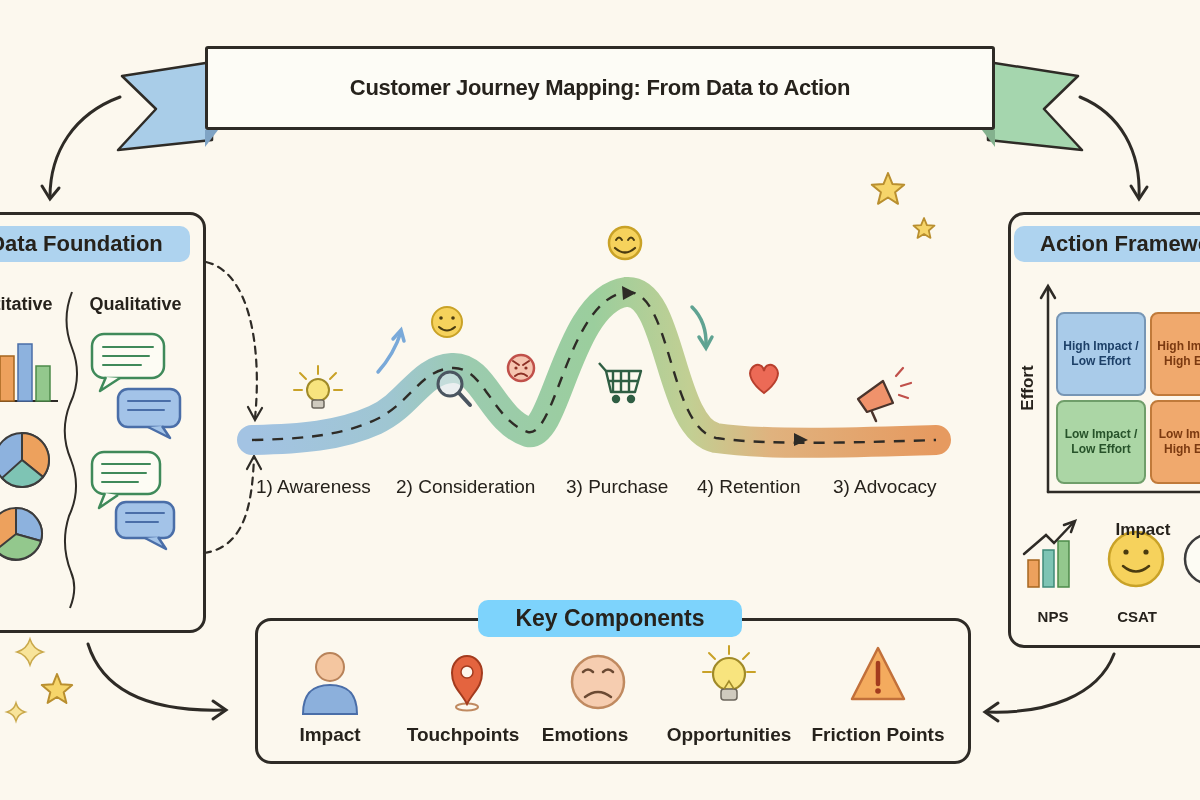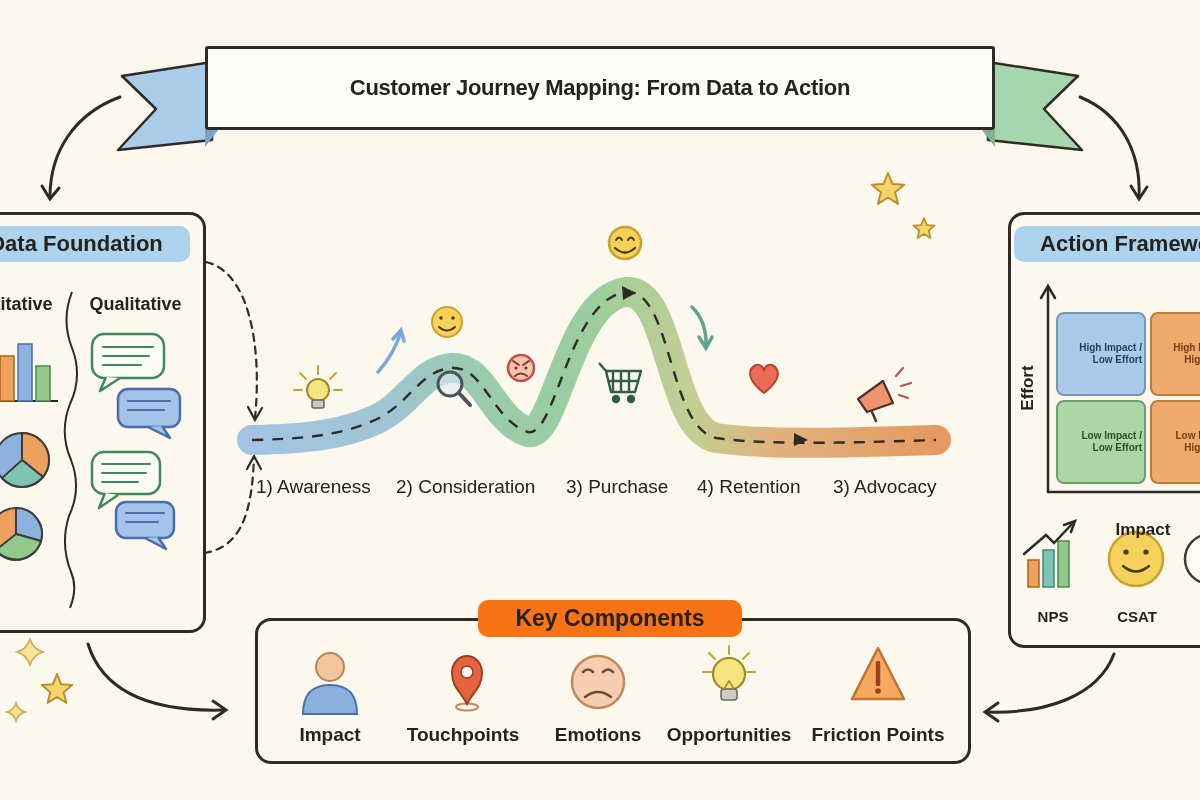--- a/index.html
+++ b/index.html
@@ -9,43 +9,43 @@
   .panel{position:absolute;border:3px solid #2e2b26;border-radius:16px;z-index:3;background:transparent;}
   .df{left:-45px;top:212px;width:245px;height:415px;}
   .af{left:1008px;top:212px;width:250px;height:430px;}
   .kc{left:255px;top:618px;width:710px;height:140px;}
   .banner{position:absolute;left:205px;top:46px;width:790px;height:84px;background:#fdfcf6;
           border:3px solid #2e2b26;z-index:4;display:flex;align-items:center;justify-content:center;
           border-radius:3px;box-sizing:border-box;}
   .banner-text{font-size:22px;font-weight:bold;letter-spacing:-0.3px;white-space:nowrap;}
   .hl{position:absolute;z-index:5;text-align:center;font-weight:bold;border-radius:10px;}
   .hl.blue{background:#aed3ef;}
-  .hl.green{background:#f97316;}
+  .hl.green{background:#7dd3fc;}
   .df-title{left:-38px;top:226px;width:228px;font-size:22px;padding:5px 0;}
   .af-title{left:1014px;top:226px;width:244px;font-size:22px;padding:5px 0;}
   .kc-title{left:478px;top:600px;width:264px;font-size:23px;padding:5px 0;}
   .colhead{position:absolute;top:294px;z-index:4;font-size:18px;font-weight:bold;text-align:center;}
   .quant{left:-62px;width:125px;}
   .qual{left:78px;width:115px;}
   .stage{position:absolute;top:476px;z-index:4;font-size:19px;font-weight:normal;white-space:nowrap;}
   .s1{left:256px}.s2{left:396px}.s3{left:566px}.s4{left:697px}.s5{left:833px}
   .quad{position:absolute;z-index:4;width:90px;height:84px;border-radius:8px;display:flex;
-        align-items:center;justify-content:center;text-align:right;font-size:10px;font-weight:bold;
+        align-items:center;justify-content:center;text-align:center;font-size:12px;font-weight:bold;
         line-height:1.25;padding:2px;box-sizing:border-box;}
   .q-tl{left:1056px;top:312px;background:#a9cbe9;border:2px solid #7796b5;color:#1d4068;}
   .q-tr{left:1150px;top:312px;background:#f0a96d;border:2px solid #c07a3a;color:#7c3a10;}
   .q-bl{left:1056px;top:400px;background:#abd6a5;border:2px solid #6f9e6a;color:#27532a;}
   .q-br{left:1150px;top:400px;background:#f0a96d;border:2px solid #c07a3a;color:#7c3a10;}
   .axis{position:absolute;z-index:4;font-size:17px;font-weight:bold;text-align:center;}
   .effort{left:996px;top:378px;width:64px;transform:rotate(-90deg);}
   .impact{left:1088px;top:520px;width:110px;}
   .metric{position:absolute;top:592px;z-index:4;font-size:15px;font-weight:bold;text-align:center;width:62px;margin-top:16px;}
   .m-nps{left:1022px}.m-csat{left:1106px}
   .kci{position:absolute;top:724px;z-index:4;font-size:19px;font-weight:bold;text-align:center;}
-  .k1{left:260px;width:140px}.k2{left:393px;width:140px}.k3{left:528px;width:140px}
+  .k1{left:260px;width:140px}.k2{left:393px;width:140px}.k3{left:515px;width:140px}
   .k4{left:654px;width:150px}.k5{left:798px;width:160px}
 </style>
 </head>
 <body>
 
 <div class="canvas">
 
   <svg class="art" width="1200" height="800" viewBox="0 0 1200 800">
     <defs>
       <linearGradient id="roadGrad" gradientUnits="userSpaceOnUse" x1="252" y1="0" x2="936" y2="0">

